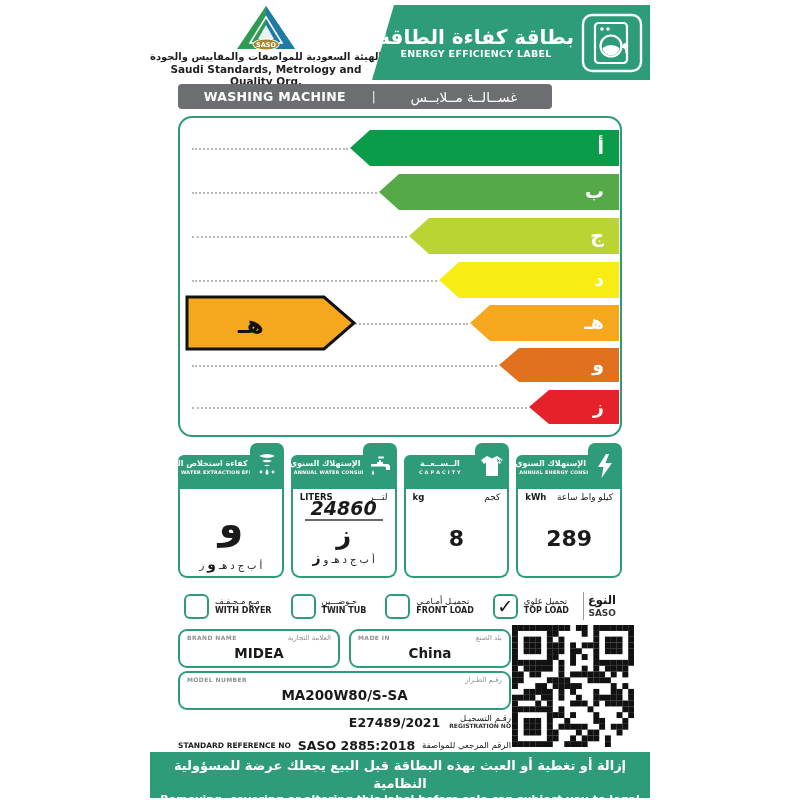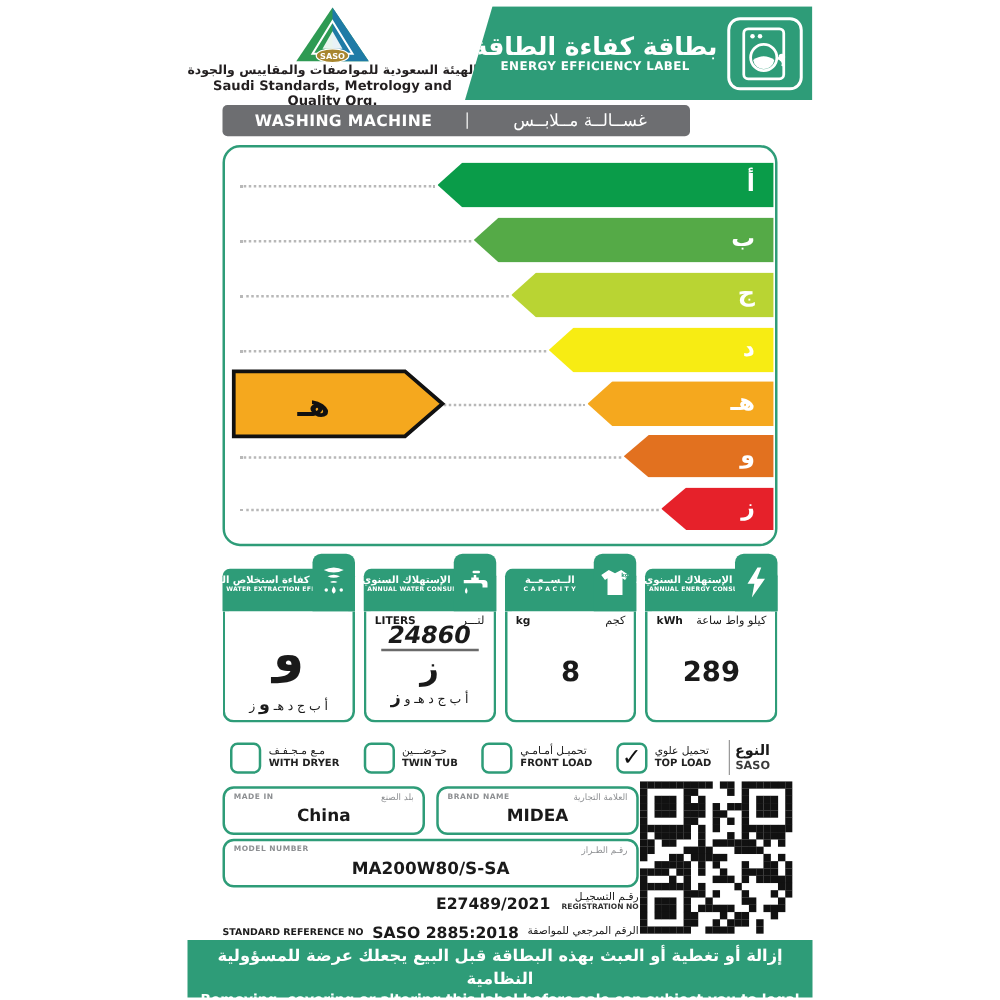--- a/index.html
+++ b/index.html
@@ -334,28 +334,28 @@
       </span>
     <span class="type-div"></span>
     <span class="type-label">
       <div class="type-ar">النوع</div>
       <div class="type-en">SASO</div>
     </span>
   </div>
 
   <div class="brand-row">
     <div class="info-box">
+      <span class="ib-en">BRAND NAME</span>
+      <span class="ib-ar">العلامة التجارية</span>
+      <div class="ib-val">MIDEA</div>
+    </div>
+    <div class="info-box">
       <span class="ib-en">MADE IN</span>
       <span class="ib-ar">بلد الصنع</span>
       <div class="ib-val">China</div>
-    </div>
-    <div class="info-box">
-      <span class="ib-en">BRAND NAME</span>
-      <span class="ib-ar">العلامة التجارية</span>
-      <div class="ib-val">MIDEA</div>
     </div>
   </div>
 
   <div class="model-row">
     <div class="info-box">
       <span class="ib-en">MODEL NUMBER</span>
       <span class="ib-ar">رقـم الطـراز</span>
       <div class="ib-val">MA200W80/S-SA</div>
     </div>
   </div>

